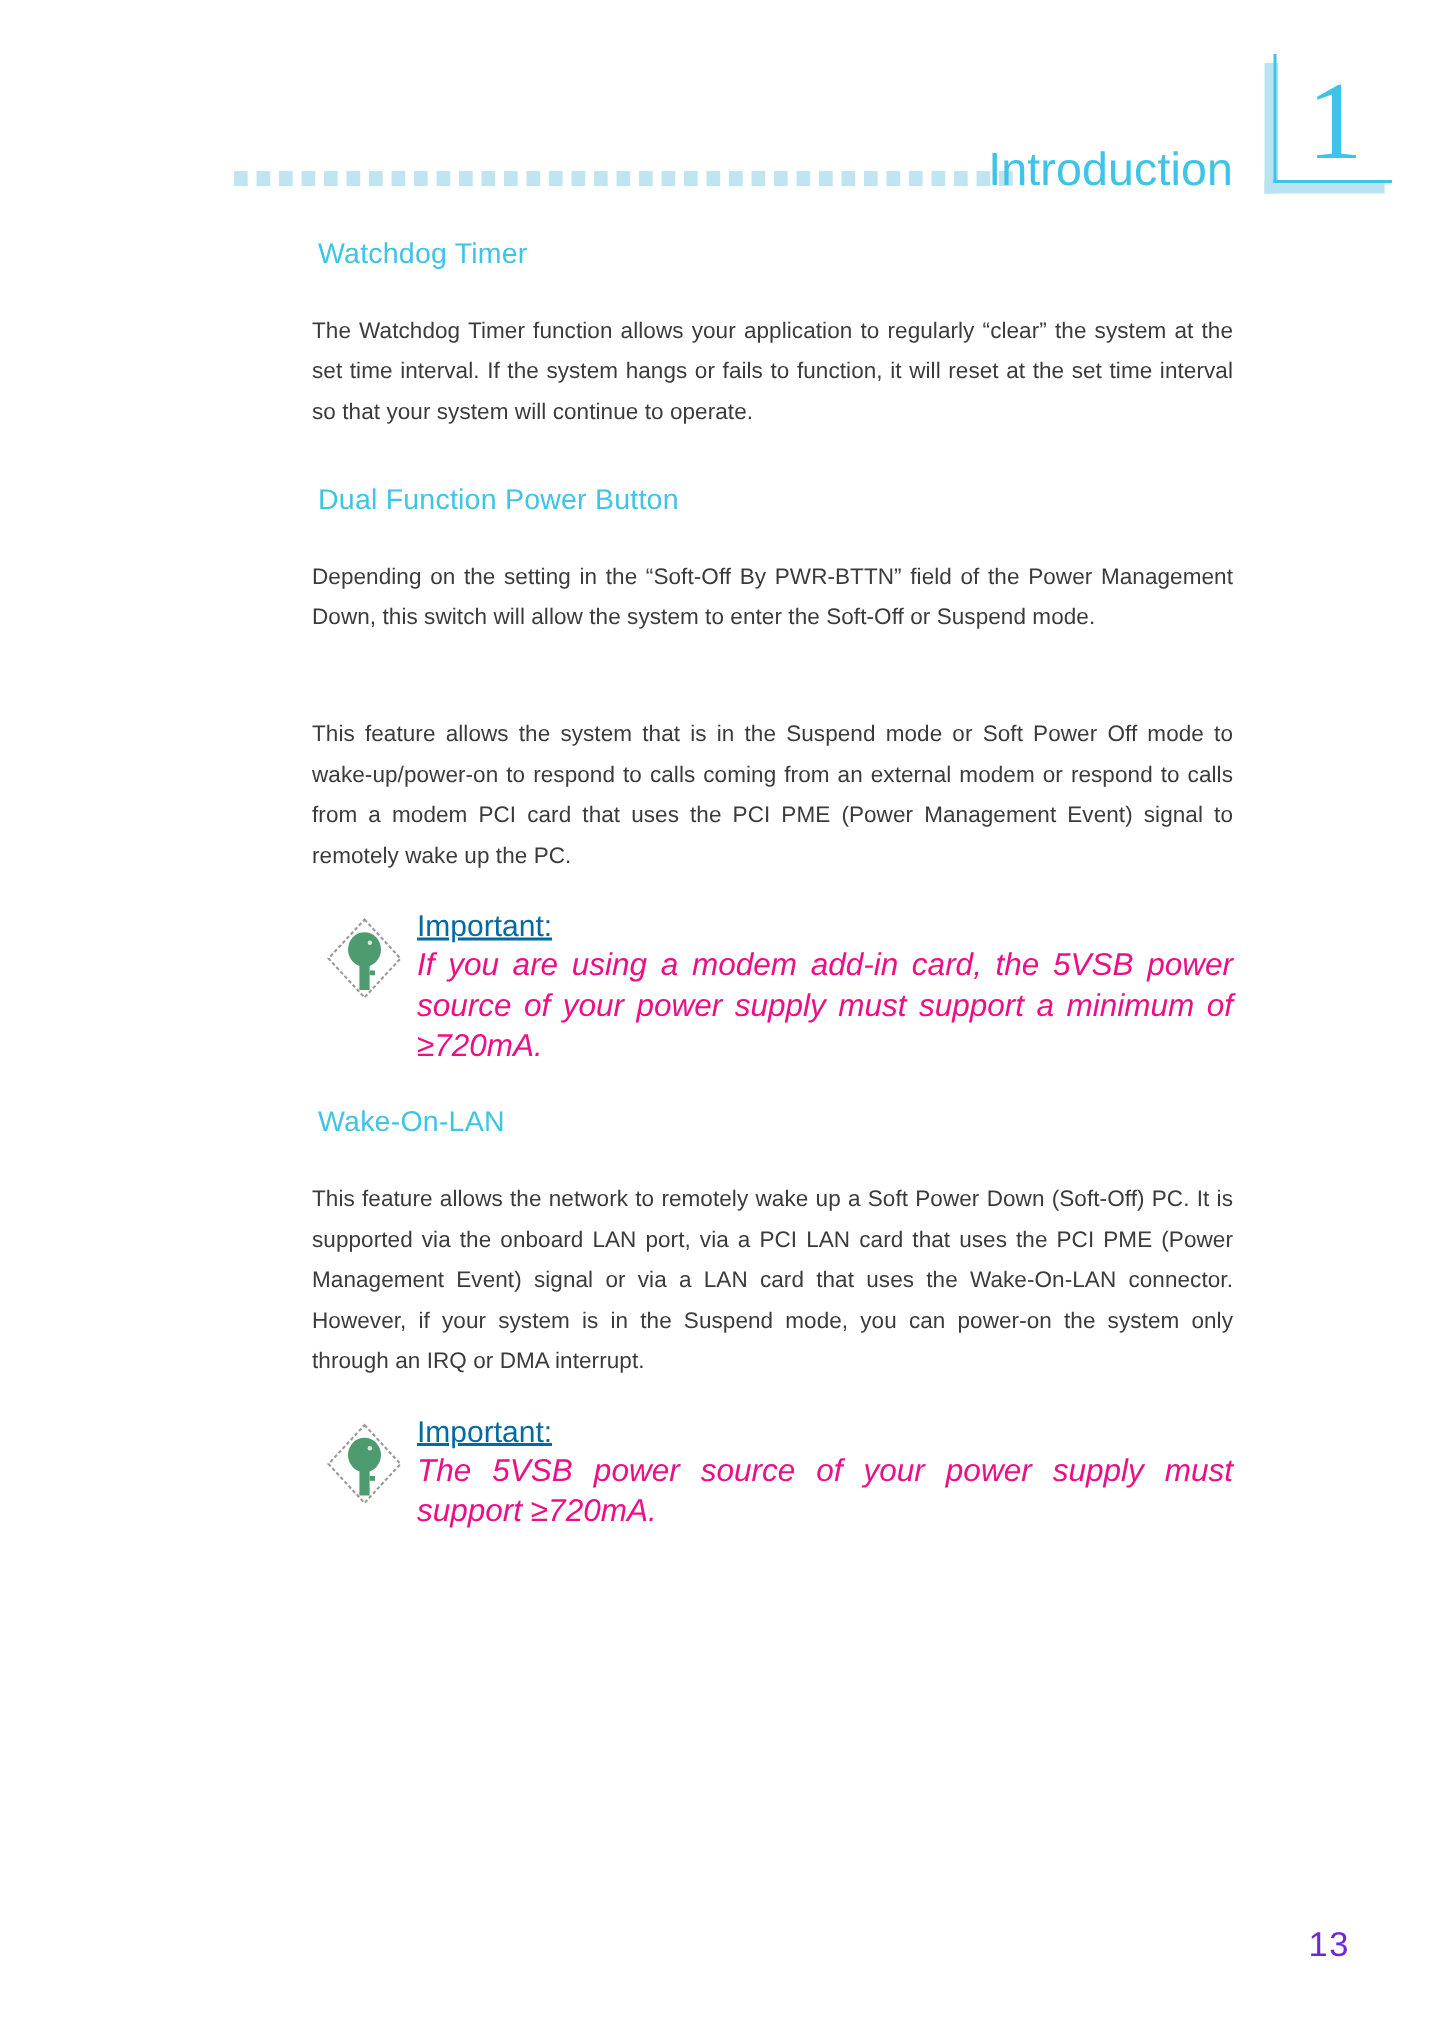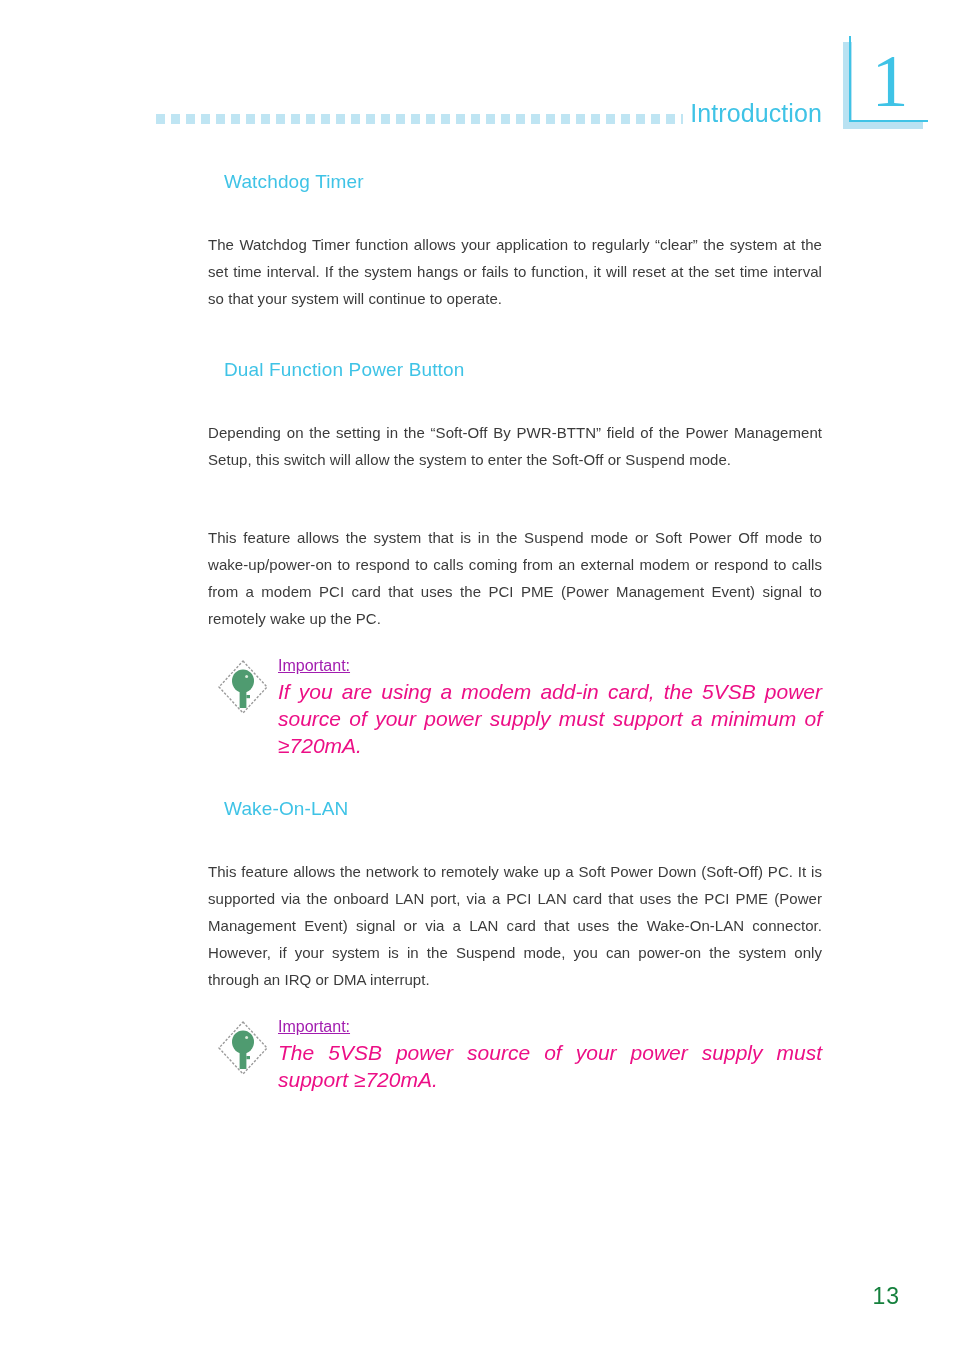--- a/index.html
+++ b/index.html
@@ -74,21 +74,21 @@
     font-size: 74px;
     line-height: 82px;
     color: #3fc3e6;
     font-weight: 400;
   }
 
   .header-title {
     position: absolute;
     right: 132px;
     top: 98px;
-    font-size: 25px;
+    font-size: 31px;
     line-height: 30px;
     color: #3fc3e6;
     letter-spacing: 0.1px;
     white-space: nowrap;
   }
 
   .dotted-rule {
     position: absolute;
     left: 156px;
     top: 114px;
@@ -101,21 +101,21 @@
 
   
   .content {
     position: absolute;
     left: 208px;
     top: 154px;
     width: 614px;
   }
 
   h2.section-title {
-    margin: 16px;
+    margin: 4px;
     font-size: 19px;
     line-height: 24px;
     font-weight: 400;
     color: #3fc3e6;
     letter-spacing: 0.15px;
   }
 
   p.body-text {
     margin: 0;
     font-size: 15px;
@@ -138,23 +138,23 @@
     min-height: 68px;
   }
   .note-icon {
     position: absolute;
     left: 8px;
     top: 4px;
     width: 54px;
     height: 58px;
   }
   .note-label {
-    font-size: 16px;
+    font-size: 20px;
     line-height: 24px;
-    color: #a21caf;
+    color: #0369a1;
     text-decoration: underline;
     font-style: normal;
     display: inline-block;
   }
   .note-body {
     margin: 0;
     font-size: 21px;
     line-height: 27px;
     color: #ec0f86;
     font-style: italic;
@@ -164,21 +164,21 @@
 
   
   .page-number {
     position: absolute;
     left: 0;
     top: 1282px;
     width: 900px;
     text-align: right;
     font-size: 23px;
     line-height: 28px;
-    color: #15803d;
+    color: #6d28d9;
     letter-spacing: 1px;
   }
 </style>
 </head>
 <body>
 
 <div class="page-header">
 
   <div class="dotted-rule"></div>
 
@@ -199,21 +199,21 @@
     <h2 class="section-title">Watchdog Timer</h2>
     <div class="gap-title-body"></div>
     <p class="body-text">The Watchdog Timer function allows your application to regularly “clear” the system at the set time interval. If the system hangs or fails to function, it will reset at the set time interval so that your system will continue to operate.</p>
   </div>
 
   <div class="gap-section"></div>
 
   <div class="block">
     <h2 class="section-title">Dual Function Power Button</h2>
     <div class="gap-title-body"></div>
-    <p class="body-text">Depending on the setting in the “Soft-Off By PWR-BTTN” field of the Power Management Setup, this switch will allow the system to enter the Soft-Off or Suspend mode.</p>
+    <p class="body-text">Depending on the setting in the “Soft-Off By PWR-BTTN” field of the Power Management Down, this switch will allow the system to enter the Soft-Off or Suspend mode.</p>
   </div>
 
   <div class="gap-section"></div>
 
   <div class="block">
     <div class="gap-title-body"></div>
     <p class="body-text">This feature allows the system that is in the Suspend mode or Soft Power Off mode to wake-up/power-on to respond to calls coming from an external modem or respond to calls from a modem PCI card that uses the PCI PME (Power Management Event) signal to remotely wake up the PC.</p>
   </div>
 
   <div class="gap-note"></div>

